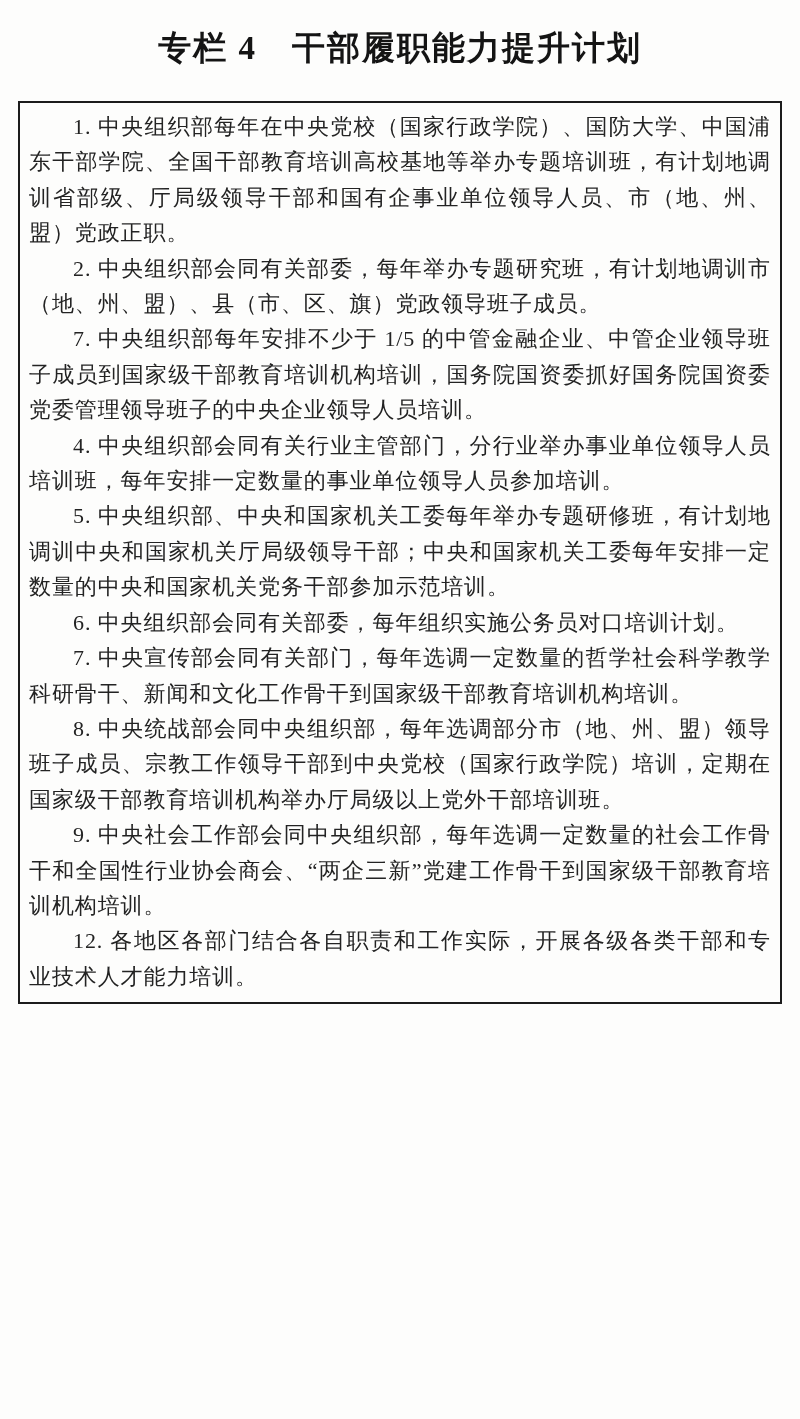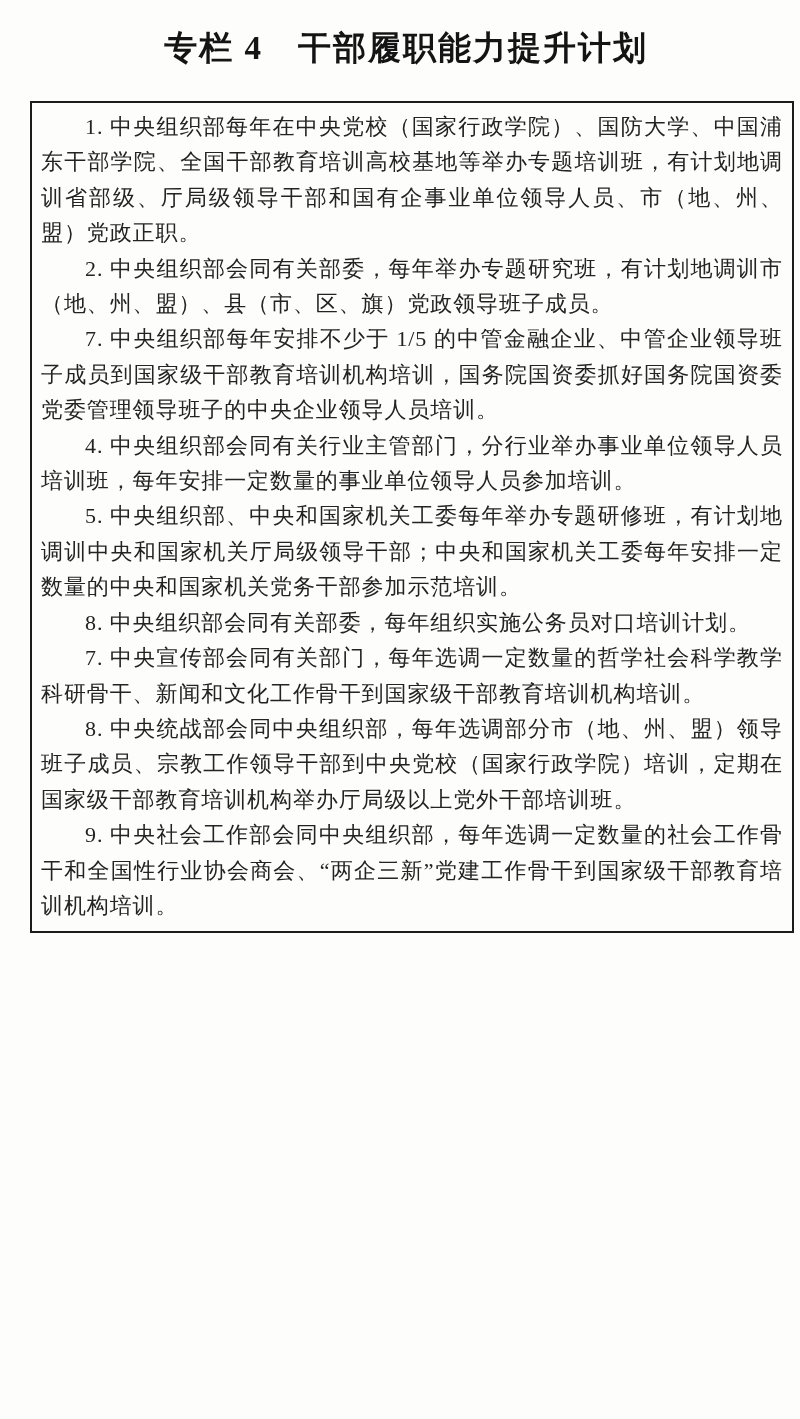--- a/index.html
+++ b/index.html
@@ -12,21 +12,20 @@
       height: 1419px;
       background: #fdfdfc;
       color: #1f1f1f;
       font-family: "Liberation Serif", "DejaVu Serif", serif;
       overflow: hidden;
     }
     .page {
       width: 800px;
       height: 1223px;
       position: relative;
-      padding-left: 12px;
     }
     .doc-title {
       margin: 0;
       padding-top: 26px;
       text-align: center;
       font-size: 33px;
       font-weight: bold;
       letter-spacing: 2px;
       color: #141414;
       white-space: pre;
@@ -55,19 +54,20 @@
 <div class="page">
 
   <h1 class="doc-title">专栏 4　干部履职能力提升计划</h1>
 
   <div class="content-box">
     <p class="para">1. 中央组织部每年在中央党校（国家行政学院）、国防大学、中国浦东干部学院、全国干部教育培训高校基地等举办专题培训班，有计划地调训省部级、厅局级领导干部和国有企事业单位领导人员、市（地、州、盟）党政正职。</p>
     <p class="para">2. 中央组织部会同有关部委，每年举办专题研究班，有计划地调训市（地、州、盟）、县（市、区、旗）党政领导班子成员。</p>
     <p class="para">7. 中央组织部每年安排不少于 1/5 的中管金融企业、中管企业领导班子成员到国家级干部教育培训机构培训，国务院国资委抓好国务院国资委党委管理领导班子的中央企业领导人员培训。</p>
     <p class="para">4. 中央组织部会同有关行业主管部门，分行业举办事业单位领导人员培训班，每年安排一定数量的事业单位领导人员参加培训。</p>
     <p class="para">5. 中央组织部、中央和国家机关工委每年举办专题研修班，有计划地调训中央和国家机关厅局级领导干部；中央和国家机关工委每年安排一定数量的中央和国家机关党务干部参加示范培训。</p>
-    <p class="para">8. 中央组织部会同有关部委，每年组织实施公务员对口培训计划。</p>
+    <p class="para">6. 中央组织部会同有关部委，每年组织实施公务员对口培训计划。</p>
     <p class="para">7. 中央宣传部会同有关部门，每年选调一定数量的哲学社会科学教学科研骨干、新闻和文化工作骨干到国家级干部教育培训机构培训。</p>
     <p class="para">8. 中央统战部会同中央组织部，每年选调部分市（地、州、盟）领导班子成员、宗教工作领导干部到中央党校（国家行政学院）培训，定期在国家级干部教育培训机构举办厅局级以上党外干部培训班。</p>
     <p class="para">9. 中央社会工作部会同中央组织部，每年选调一定数量的社会工作骨干和全国性行业协会商会、“两企三新”党建工作骨干到国家级干部教育培训机构培训。</p>
+    <p class="para">12. 各地区各部门结合各自职责和工作实际，开展各级各类干部和专业技术人才能力培训。</p>
   </div>
 
 </div>
 
 </body></html>

